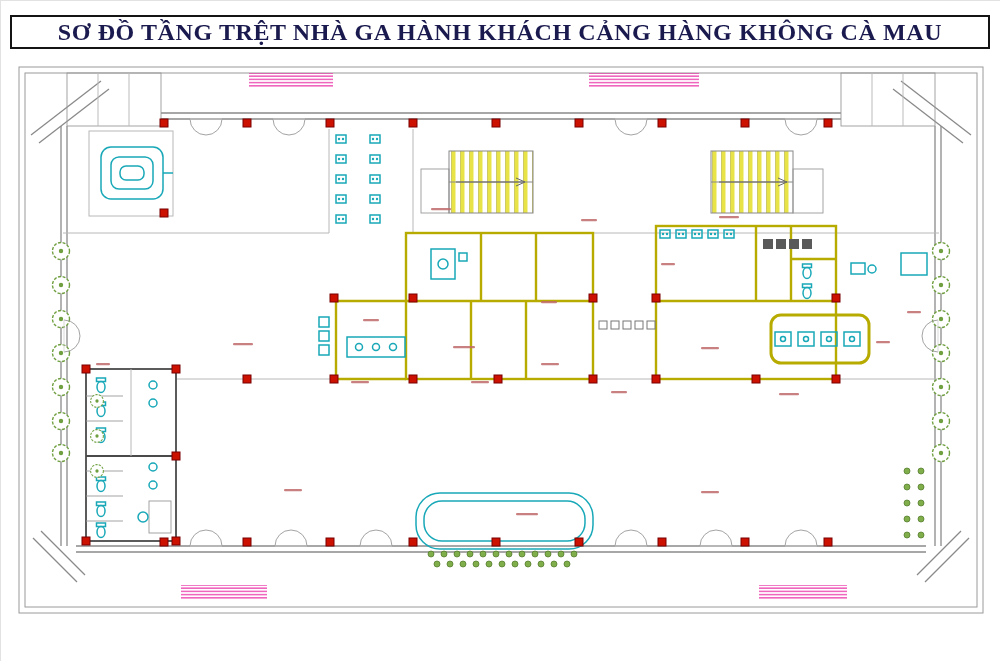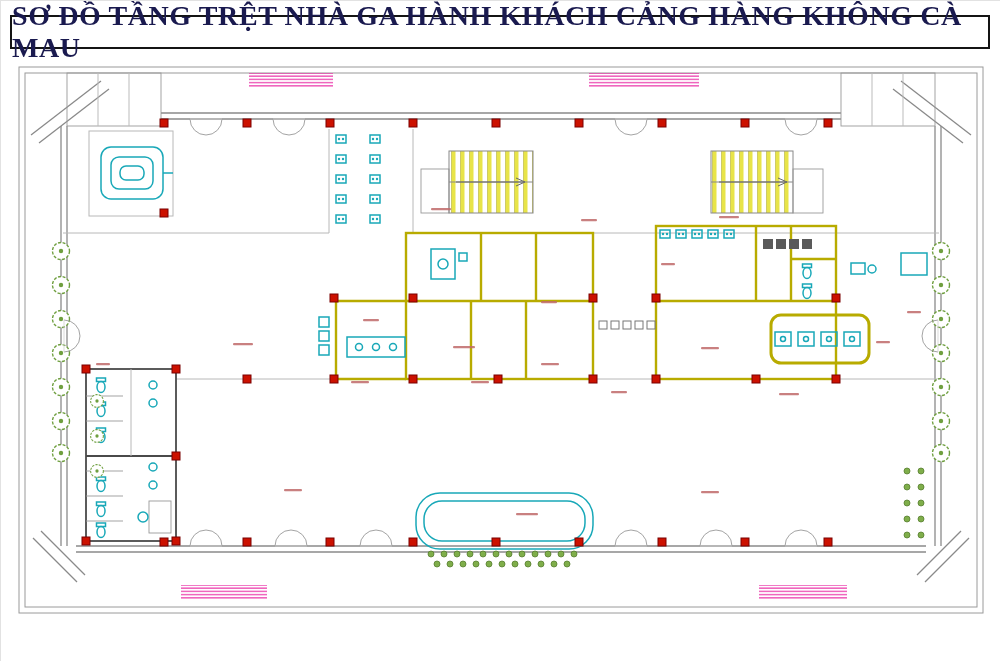--- a/index.html
+++ b/index.html
@@ -1,20 +1,20 @@
 <!DOCTYPE html>
 <html style="--c-background: #ffffff; --c-title_text: #1a1a4f; --c-magenta: #e820a0; --c-green: #6f9f3f; --c-green_dark: #567d2e; --c-olive_wall: #b8ab00; --c-stair_yellow: #e8e448; --c-red_column: #cc1100; --c-red_column_edge: #7a0000; --c-cyan_fixture: #18a8b8; --c-wall_gray: #8a8a8a; --c-frame_gray: #9a9a9a; --c-label_red: #c06a6a;"><head>
 <meta charset="utf-8">
 <style>
   html,body{margin:0;padding:0;background:#f4f4f4;}
   .page{position:relative;width:1000px;height:661px;background:var(--c-background,#fff);
         border:1px solid #e2e2e2;overflow:hidden;font-family:"Liberation Serif",serif;}
   .title-bar{position:absolute;left:9px;top:14px;width:980px;height:34px;
         border:2px solid #141414;display:flex;align-items:center;justify-content:center;box-sizing:border-box;}
-  .title-bar span{font-size:28px;font-weight:bold;letter-spacing:.6px;color:var(--c-title_text,#1a1a4f);}
+  .title-bar span{font-size:24px;font-weight:bold;letter-spacing:.6px;color:var(--c-title_text,#1a1a4f);}
   svg{position:absolute;left:0;top:0;}
   .wall{stroke:var(--c-wall_gray,#8a8a8a);fill:none;stroke-width:1.3;}
   .wall-light{stroke:#b8b8b8;fill:none;stroke-width:1;}
   .wallD{stroke:#4a4a4a;fill:none;stroke-width:1.8;}
   .olive{stroke:var(--c-olive_wall,#b8ab00);fill:none;stroke-width:2.4;}
   .olive-thick{stroke:var(--c-olive_wall,#b8ab00);fill:none;stroke-width:3;}
   .cyan{stroke:var(--c-cyan_fixture,#18a8b8);fill:none;stroke-width:1.5;}
   .cyanfill{fill:var(--c-cyan_fixture,#18a8b8);}
   .chevline{stroke:var(--c-magenta,#e820a0);fill:none;stroke-width:1.6;}
   .canline{stroke:var(--c-magenta,#e820a0);stroke-width:1.1;}

